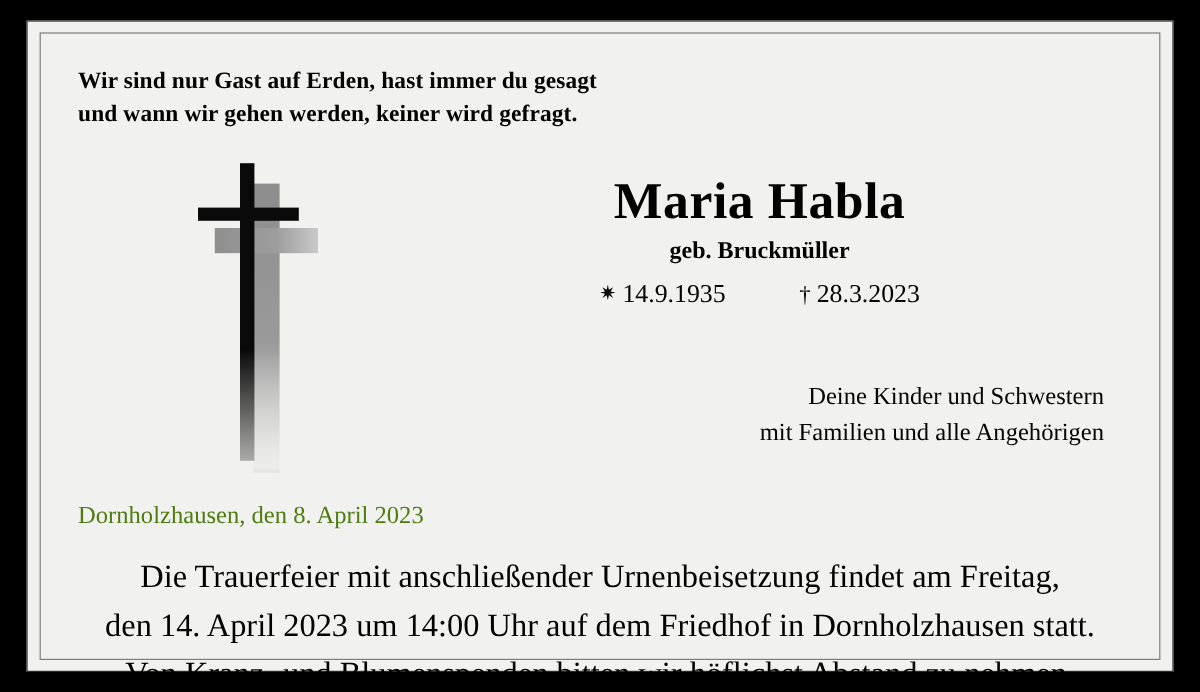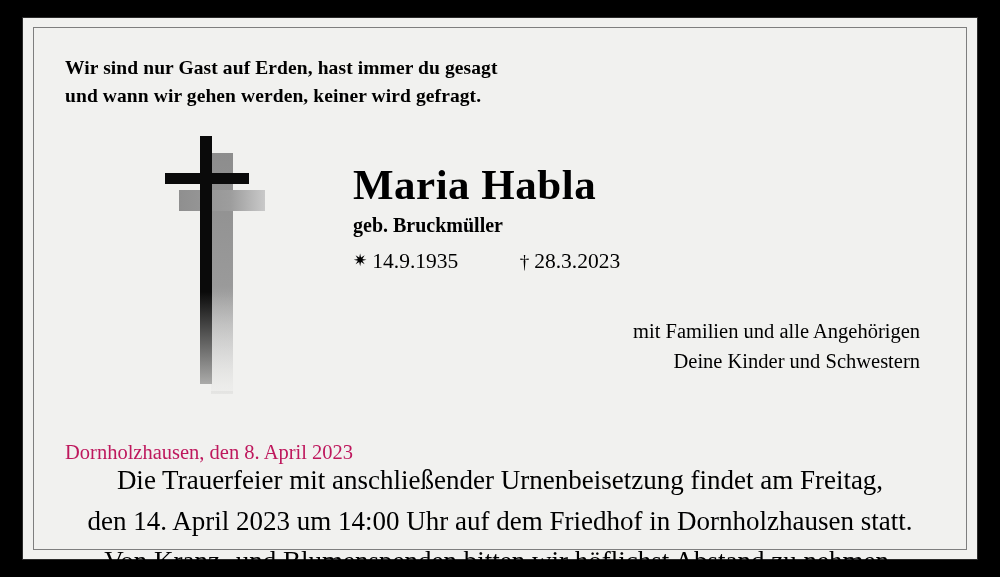--- a/index.html
+++ b/index.html
@@ -105,23 +105,23 @@
     width: 100px;
     height: 248px;
     background: linear-gradient(to bottom, rgba(255,255,255,0) 60%, rgba(241,241,239,0.75) 100%);
     pointer-events: none;
   }
 
   
   .name-block {
     position: absolute;
     left: 330px;
-    top: 144px;
+    top: 128px;
     width: 560px;
-    text-align: left;
+    text-align: center;
   }
   .deceased-name {
     font-size: 43px;
     font-weight: bold;
     letter-spacing: 0.5px;
     line-height: 1.05;
     color: #000;
   }
   .maiden-name {
     margin-top: 7px;
@@ -149,22 +149,21 @@
     color: #000;
   }
   .mourners .line { display: block; white-space: nowrap; }
 
   
   .place-date {
     position: absolute;
     left: 42px;
     top: 401px;
     font-size: 20.5px;
-    color: #be185d;
-    margin-top: 22px;
+    color: #4d7c0f;
   }
 
   
   .service {
     position: absolute;
     left: 0;
     right: 0;
     top: 442px;
     text-align: center;
     font-size: 27px;
@@ -200,22 +199,22 @@
         <span class="birth">
           <span class="sym">✷</span><span>14.9.1935</span>
         </span>
         <span class="death">
           <span class="sym-cross">†</span><span>28.3.2023</span>
         </span>
       </div>
     </div>
 
     <div class="mourners">
+      <span class="line">Deine Kinder und Schwestern</span>
       <span class="line">mit Familien und alle Angehörigen</span>
-      <span class="line">Deine Kinder und Schwestern</span>
     </div>
 
     <div class="place-date">Dornholzhausen, den 8. April 2023</div>
 
     <div class="service">
       <span class="line">Die Trauerfeier mit anschließender Urnenbeisetzung findet am Freitag,</span>
       <span class="line">den 14. April 2023 um 14:00 Uhr auf dem Friedhof in Dornholzhausen statt.</span>
       <span class="line">Von Kranz- und Blumenspenden bitten wir höflichst Abstand zu nehmen.</span>
     </div>
   </div>

